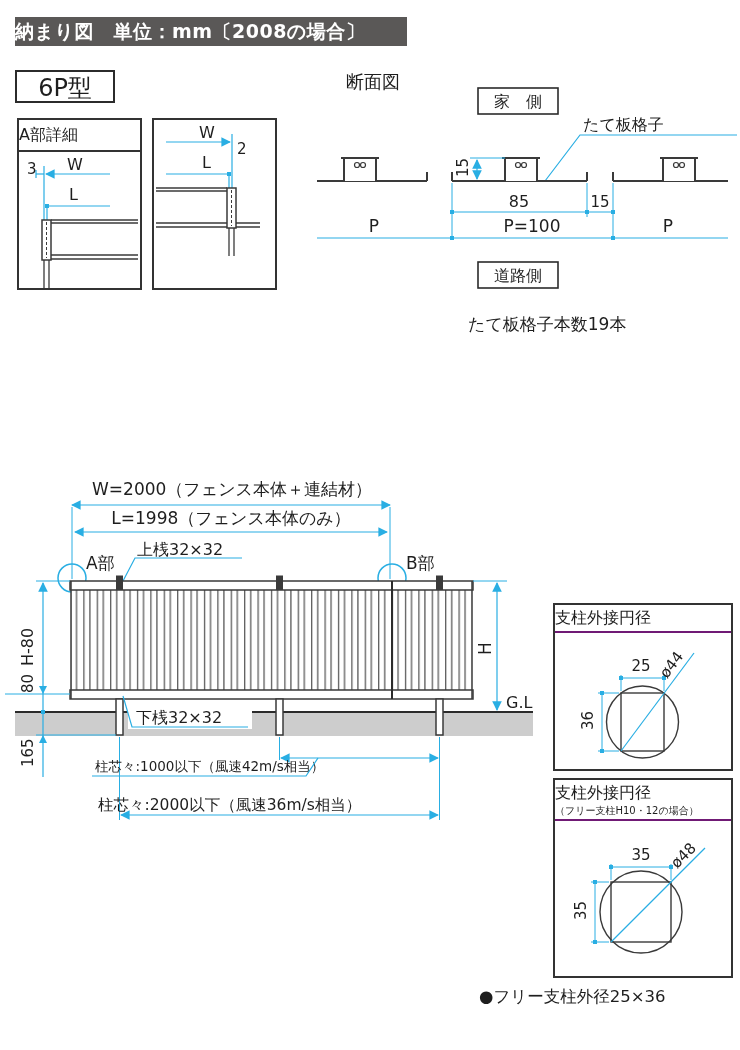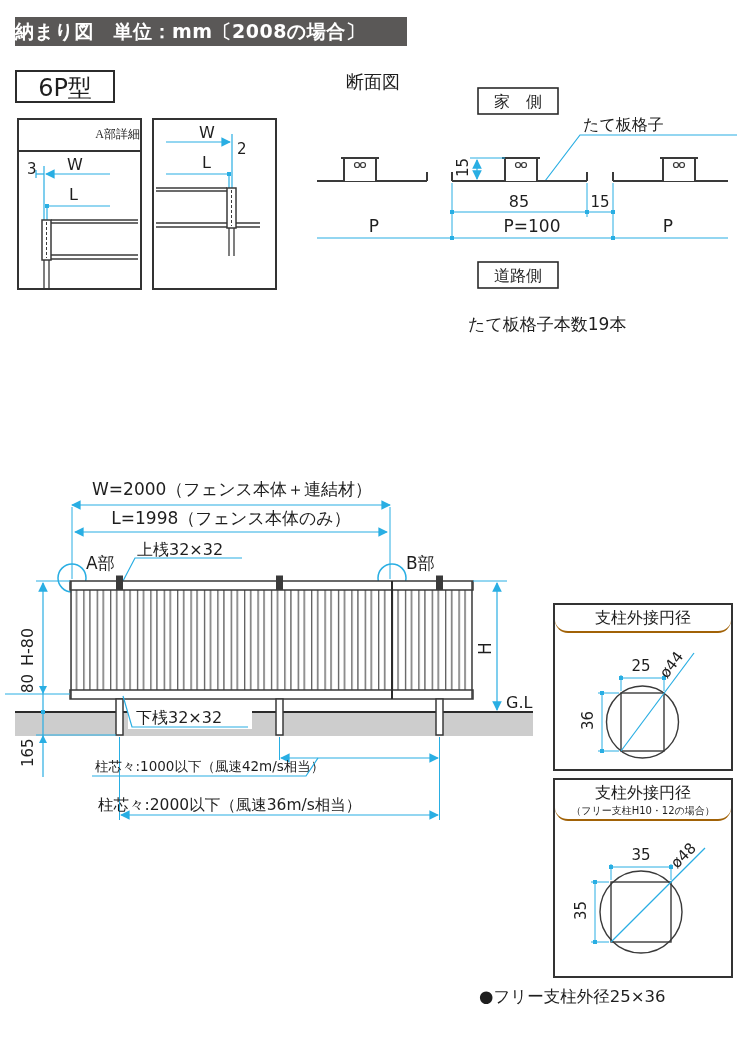--- a/index.html
+++ b/index.html
@@ -5,23 +5,23 @@
   html,body{margin:0;padding:0;background:#fff;}
   body{width:740px;height:1050px;position:relative;
        font-family:"DejaVu Sans","Liberation Sans",sans-serif;color:#1e1e1e;}
   .abs{position:absolute;}
   .header-bar{left:15px;top:17px;width:392px;height:29px;background:#5a5857;color:#fff;
               font-size:19px;font-weight:bold;line-height:29px;box-sizing:border-box;letter-spacing:.5px;}
   .model-box{left:15px;top:70px;width:100px;height:33px;border:2px solid #2b2b2b;
              font-size:24px;text-align:center;line-height:33px;box-sizing:border-box;}
   .section-label{left:334px;top:70px;font-size:18px;margin-left:12px;}
   .detail-box{width:125px;height:172px;border:2px solid #333;box-sizing:border-box;background:#fff;}
-  .detail-title{height:30px;border-bottom:2px solid #333;font-size:12px;text-align:right;line-height:29px;font-family:Liberation Serif, serif;}
+  .detail-title{height:30px;border-bottom:2px solid #333;font-size:16px;text-align:left;line-height:29px;}
   .circle-box{width:180px;border:2px solid #333;box-sizing:border-box;background:#fff;}
-  .circle-title{border-bottom:2px solid #a16207;font-size:16px;text-align:center;padding:3px 0 2px;border-radius:13px;}
+  .circle-title{border-bottom:2px solid #701a75;font-size:16px;text-align:left;padding:3px 0 2px;}
   .circle-sub{font-size:10px;line-height:13px;}
   .footnote{left:479px;top:986px;font-size:16.5px;line-height:21px;}
   .footnote .fn2{padding-left:9px;}
   svg text{fill:#1e1e1e;font-family:"DejaVu Sans","Liberation Sans",sans-serif;}
   svg{display:block;}
 </style>
 </head>
 <body>
 
 <div class="abs header-bar">納まり図　単位：mm〔2008の場合〕</div>

